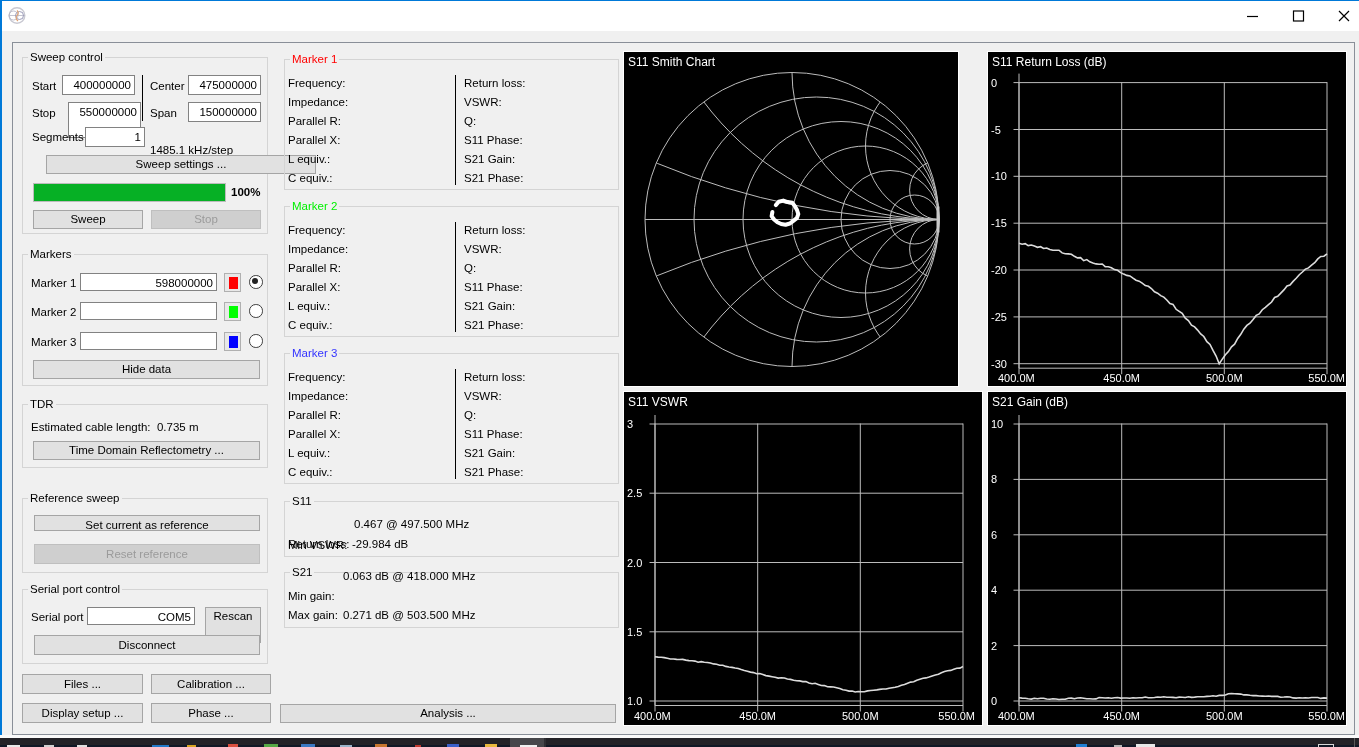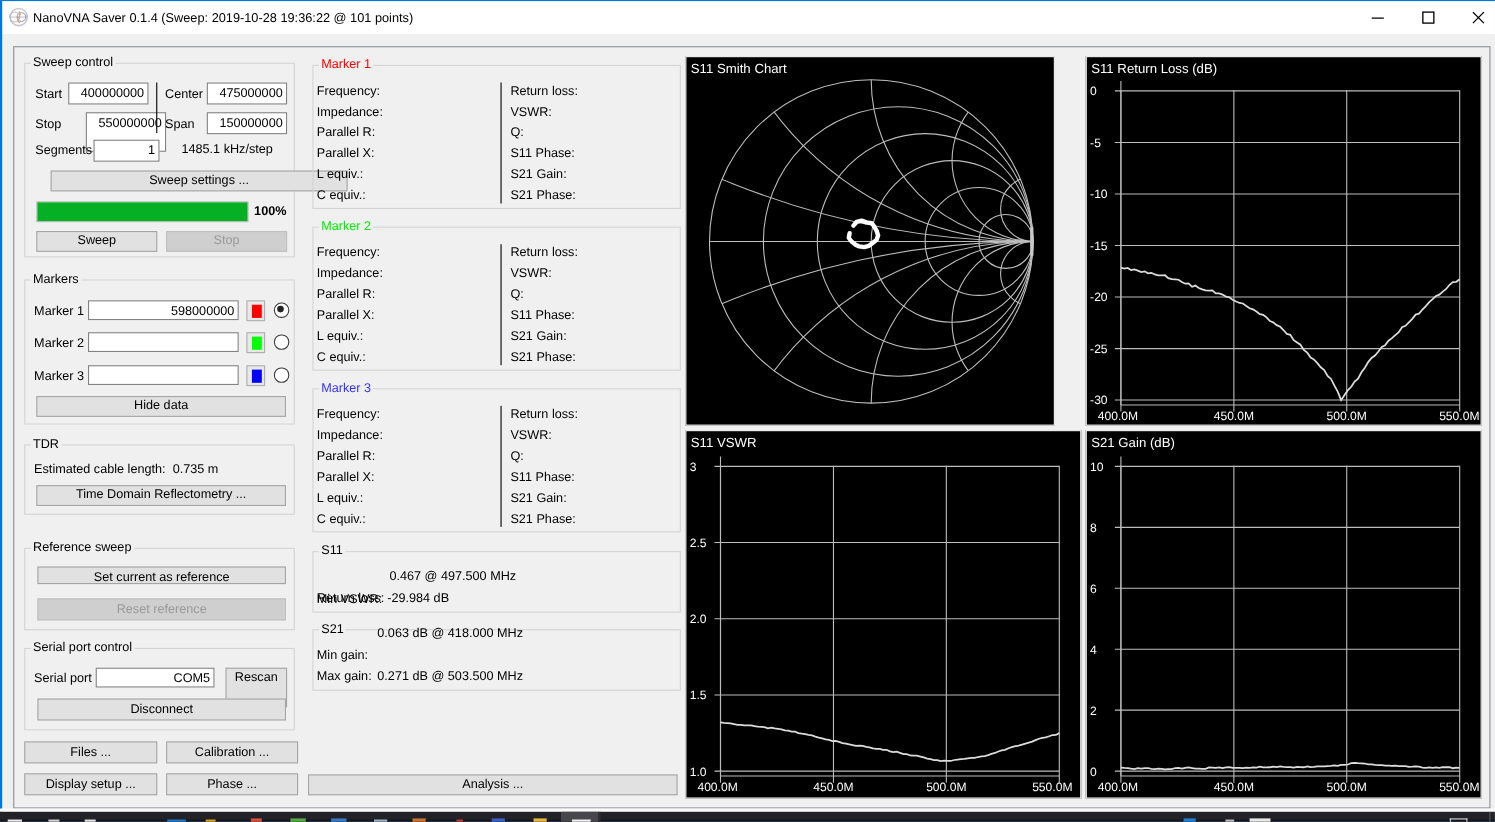--- a/index.html
+++ b/index.html
@@ -29,44 +29,43 @@
 .vline{position:absolute;width:1px;background:#000}
 </style></head><body>
 <div id="titlebar">
  <svg width="30" height="31" viewBox="0 0 30 31" style="left:0;top:0">
    <circle cx="17" cy="14.5" r="7.8" fill="none" stroke="#c9c9d2" stroke-width="1.4"></circle>
    <line x1="9.5" y1="14.5" x2="24.5" y2="14.5" stroke="#aab" stroke-width="0.7"></line>
    <circle cx="19.5" cy="14.5" r="4" fill="none" stroke="#9090b0" stroke-width="0.9"></circle>
    <circle cx="13.5" cy="14.5" r="4.5" fill="none" stroke="#b0b0c0" stroke-width="0.8"></circle>
    <path d="M17 9.5 q2.6 2.6 0 5 q-2.2 2.6 1 5.5" fill="none" stroke="#dfa070" stroke-width="1.1"></path>
  </svg>
- <div class="lbl" style="left:30px;top:9px;font-size:11.6px">NanoVNA Saver 0.1.4 (Sweep: 2019-10-28 19:36:22 @ 101 points)</div>
  <svg width="120" height="31" viewBox="0 0 120 31" style="left:1239px;top:0">
    <line x1="8" y1="15.5" x2="19" y2="15.5" stroke="#000" stroke-width="1.2"></line>
    <rect x="54.5" y="10" width="10" height="10" fill="none" stroke="#000" stroke-width="1.2"></rect>
    <path d="M100 10 L110 20 M110 10 L100 20" stroke="#000" stroke-width="1.2"></path>
  </svg>
 </div>
 <div id="app"></div>
 <div id="leftedge"></div>
 <div id="frame"></div>
 <div class="gb" style="left:22px;top:57px;width:246px;height:177px"></div>
 <div class="gt lbl" style="left:28px;top:51px;color:#000">Sweep control</div>
 <div class="lbl" style="left:32px;top:80px;">Start</div>
 <div class="inp" style="left:62px;top:75px;width:73px;height:20px">400000000</div>
 <div class="lbl" style="left:32px;top:107px;">Stop</div>
-<div class="inp" style="left:78px;top:102px;width:73px;height:36px">550000000</div>
+<div class="inp" style="left:68px;top:102px;width:73px;height:36px">550000000</div>
 <div class="vline" style="left:142px;top:75px;height:46px"></div>
 <div class="lbl" style="left:150px;top:80px;">Center</div>
 <div class="inp" style="left:188px;top:75px;width:73px;height:20px">475000000</div>
 <div class="lbl" style="left:150px;top:107px;">Span</div>
 <div class="inp" style="left:188px;top:102px;width:73px;height:20px">150000000</div>
 <div class="lbl" style="left:32px;top:131px;">Segments</div>
 <div class="inp" style="left:85px;top:127px;width:60px;height:20px">1</div>
-<div class="lbl" style="left:150px;top:130px;width:113px;text-align:center">1485.1 kHz/step</div>
+<div class="lbl" style="left:150px;top:144px;width:113px;text-align:left">1485.1 kHz/step</div>
 <div class="btn" style="left:46px;top:155px;width:270px;height:19px;line-height:17px">Sweep settings ...</div>
 <div class="abs" style="left:33px;top:183px;width:193px;height:19px;border:1px solid #bcbcbc;background:#e6e6e6">
     <div class="abs" style="left:0;top:0;width:100%;height:100%;background:#06b025"></div>
   </div>
 <div class="lbl" style="left:231px;top:186px;font-weight:bold;">100%</div>
 <div class="btn" style="left:33px;top:210px;width:110px;height:19px;line-height:17px">Sweep</div>
 <div class="btn dis" style="left:151px;top:210px;width:110px;height:19px;line-height:17px">Stop</div>
 <div class="gb" style="left:22px;top:254px;width:246px;height:132px"></div>
 <div class="gt lbl" style="left:28px;top:248px;color:#000">Markers</div>
 <div class="lbl" style="left:31px;top:277px;">Marker 1</div>

